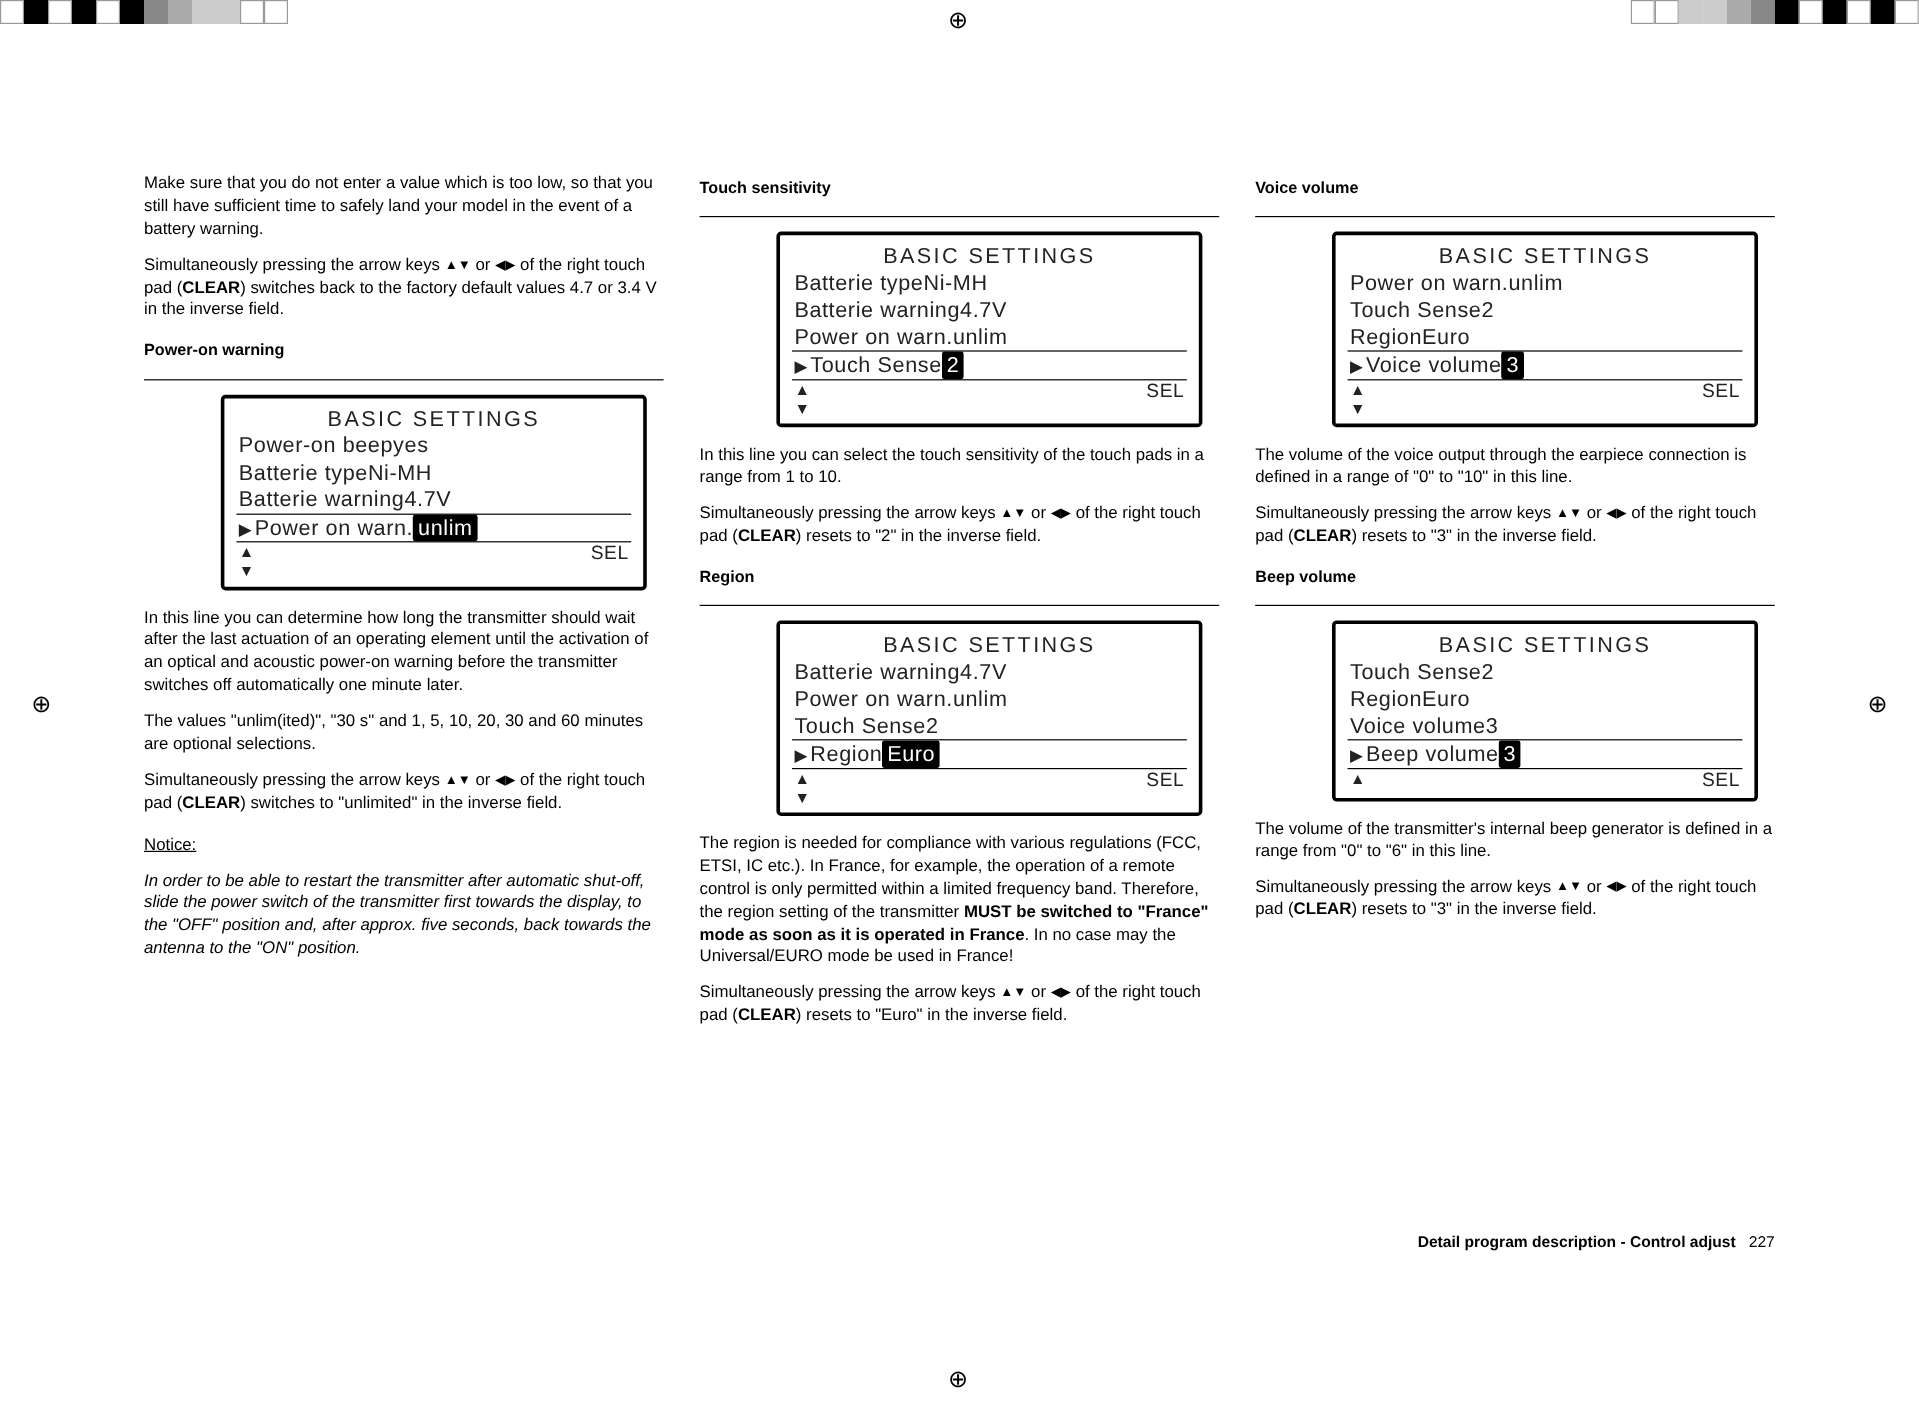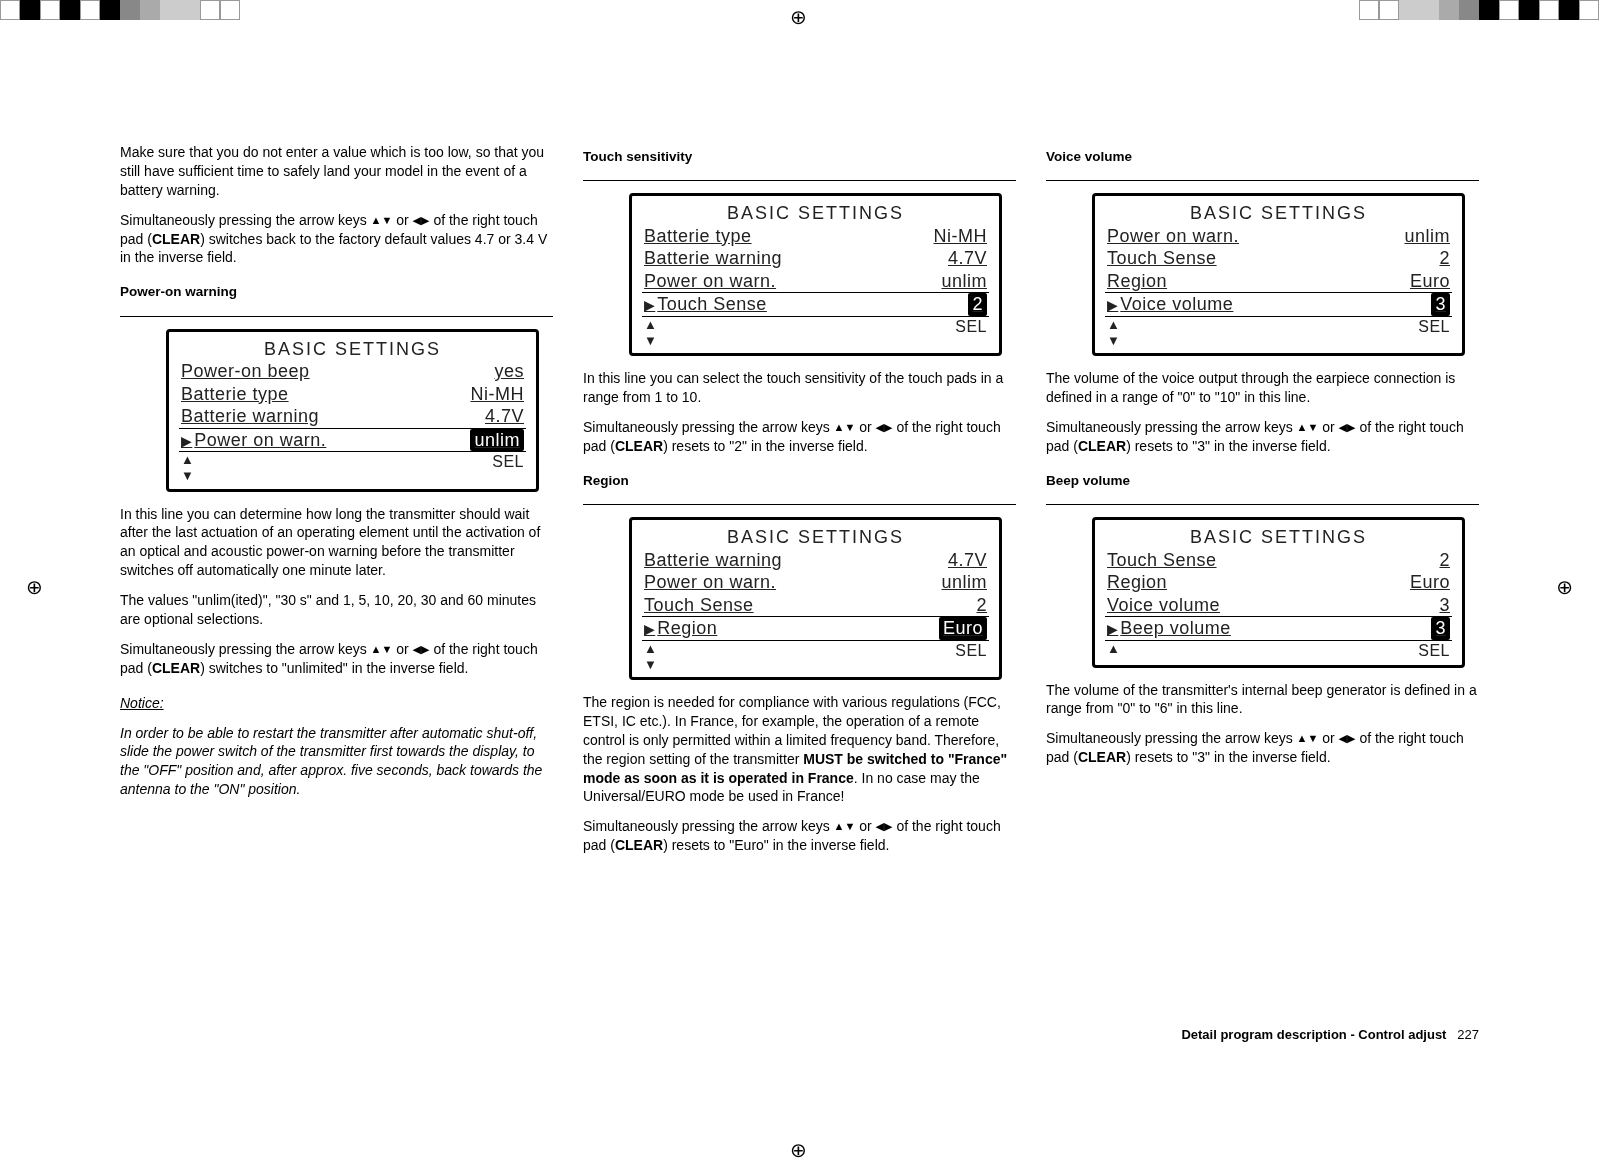--- a/index.html
+++ b/index.html
@@ -49,37 +49,37 @@
     flex-direction: column;
   }
   .heading {
     font-weight: bold;
     border-bottom: 1px solid #000;
     padding-bottom: 14px;
     margin: 8px 0 6px 0;
     font-size: 13.5px;
   }
   p { margin: 3px 0 8px 0; }
-  .notice-label { font-style: italic; text-decoration: underline; margin-top: 8px; }
+  .notice-label { text-decoration: underline; margin-top: 8px; }
   .notice-body { font-style: italic; }
 
   .lcd {
     border: 3px solid #000;
     border-radius: 4px;
     padding: 6px 10px 4px 10px;
-    margin: 6px 14px 10px 46px;
+    margin: 6px 14px 10px 64px;
     font-family: "Arial Narrow", Arial, sans-serif;
     font-stretch: condensed;
     font-size: 18px;
     line-height: 1.25;
     letter-spacing: 0.5px;
     color: #222;
   }
   .lcd-title { text-align: center; letter-spacing: 2px; font-size: 18px; }
-  .lcd-row { display: flex; justify-content: space-between; border-bottom: 1px solid #000; padding: 0 2px; text-decoration: underline; }
+  .lcd-row { display: flex; border-bottom: 1px solid #000; padding: 0 2px; }
   .lcd-row.noborder { border-bottom: none; }
   .lcd-row .lbl { white-space: nowrap; }
   .lcd-row .val { white-space: nowrap; }
   .lcd-row.sel .lbl::before { content: "▶"; margin-right: 2px; font-size: 14px; }
   .lcd-row.sel { }
   .inv {
     background: #000;
     color: #fff;
     padding: 0 4px;
     border-radius: 2px;

